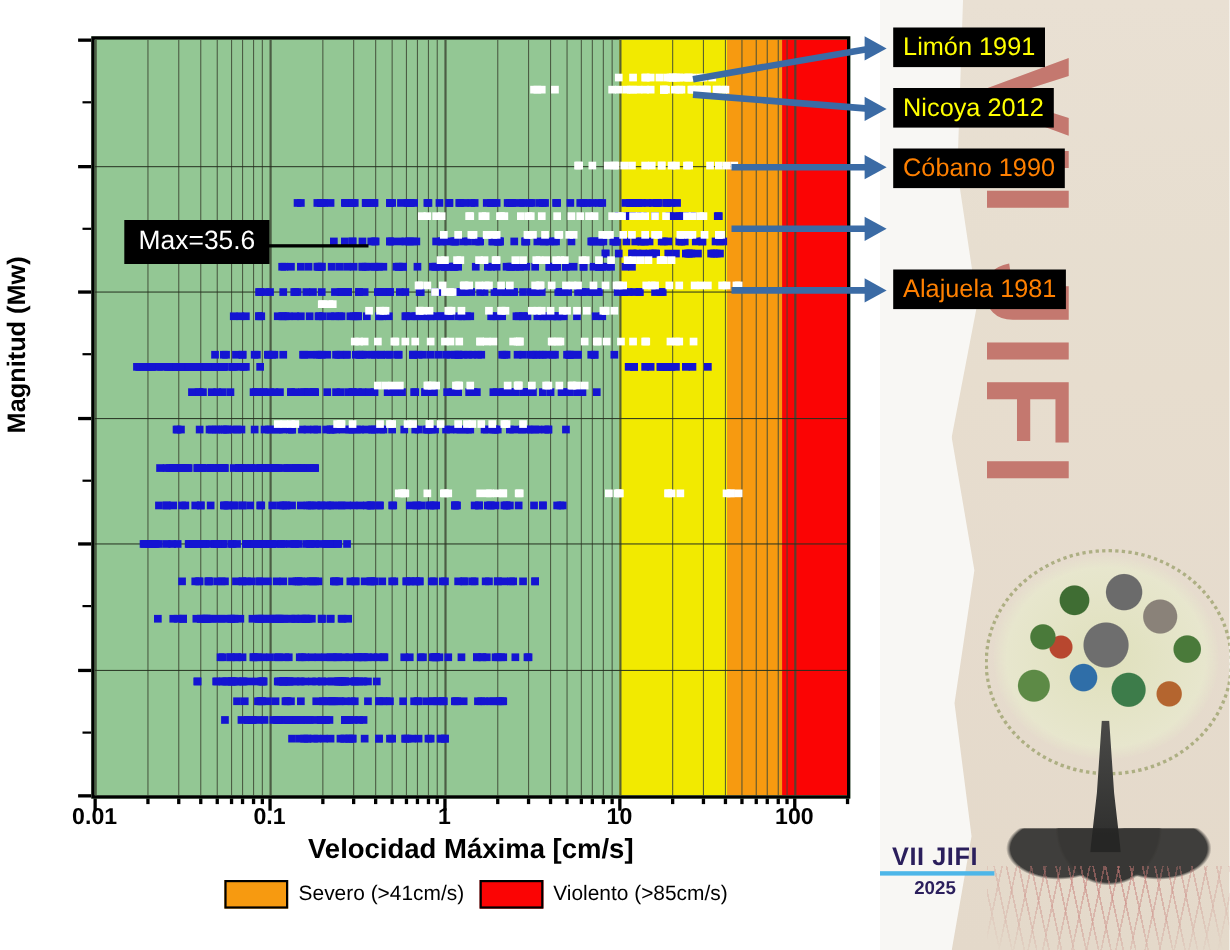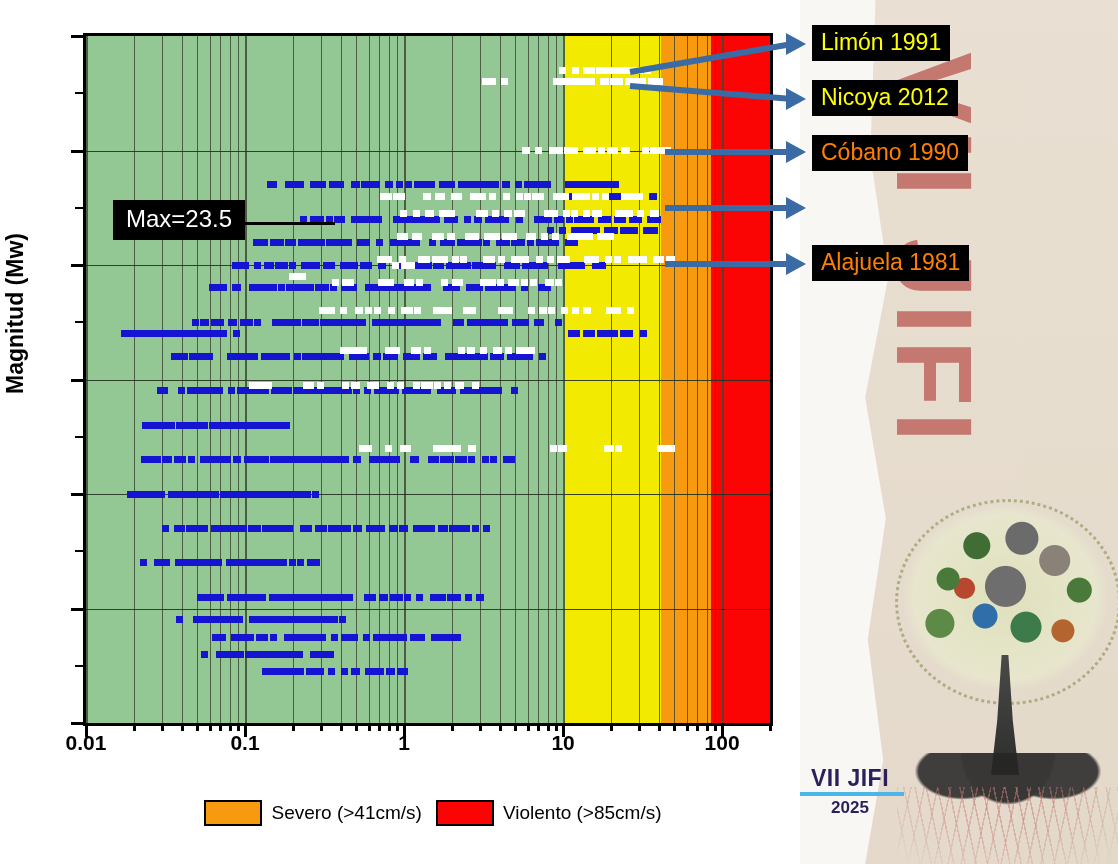--- a/index.html
+++ b/index.html
@@ -188,20 +188,21 @@
 
   <div class="jifi-logo">
     <div class="jt">VII JIFI</div>
     <div class="jline"></div>
     <div class="jy">2025</div>
   </div>
 
   <div class="figure">
 
     <div class="ylabel">Magnitud (Mw)</div>
+    <div class="xlabel">Velocidad Máxima [cm/s]</div>
 
     <div id="yticks">
         <div class="ytickmark" style="left: 71px; top: 722px;"></div>
         <div class="ytickmark minor" style="left: 75px; top: 664.75px;"></div>
         <div class="ytickmark" style="left: 71px; top: 607.5px;"></div>
         <div class="ytickmark minor" style="left: 75px; top: 550.25px;"></div>
         <div class="ytickmark" style="left: 71px; top: 493px;"></div>
         <div class="ytickmark minor" style="left: 75px; top: 435.75px;"></div>
         <div class="ytickmark" style="left: 71px; top: 378.5px;"></div>
         <div class="ytickmark minor" style="left: 75px; top: 321.25px;"></div>
@@ -2024,21 +2025,21 @@
           <div class="pt w" style="left: 473.595px; top: 408.7px;"></div>
           <div class="pt w" style="left: 517.926px; top: 408.7px;"></div>
           <div class="pt w" style="left: 571.047px; top: 408.7px;"></div>
           <div class="pt w" style="left: 178.771px; top: 345.725px;"></div>
           <div class="pt w" style="left: 213.058px; top: 236.95px;"></div>
           <div class="pt w" style="left: 314.563px; top: 225.5px;"></div>
         </div>
     </div>
 
     <div class="maxline"></div>
-    <div class="maxbox">Max=23.5</div>
+    <div class="maxbox">Max=35.6</div>
 
     <div class="legend" id="legend">
         <div class="item">
           <span class="sw" style="background: rgb(247, 154, 16);"></span>
           <span>Severo (&gt;41cm/s)</span>
         </div>
         <div class="item">
           <span class="sw" style="background: rgb(251, 4, 4);"></span>
           <span>Violento (&gt;85cm/s)</span>
         </div>

